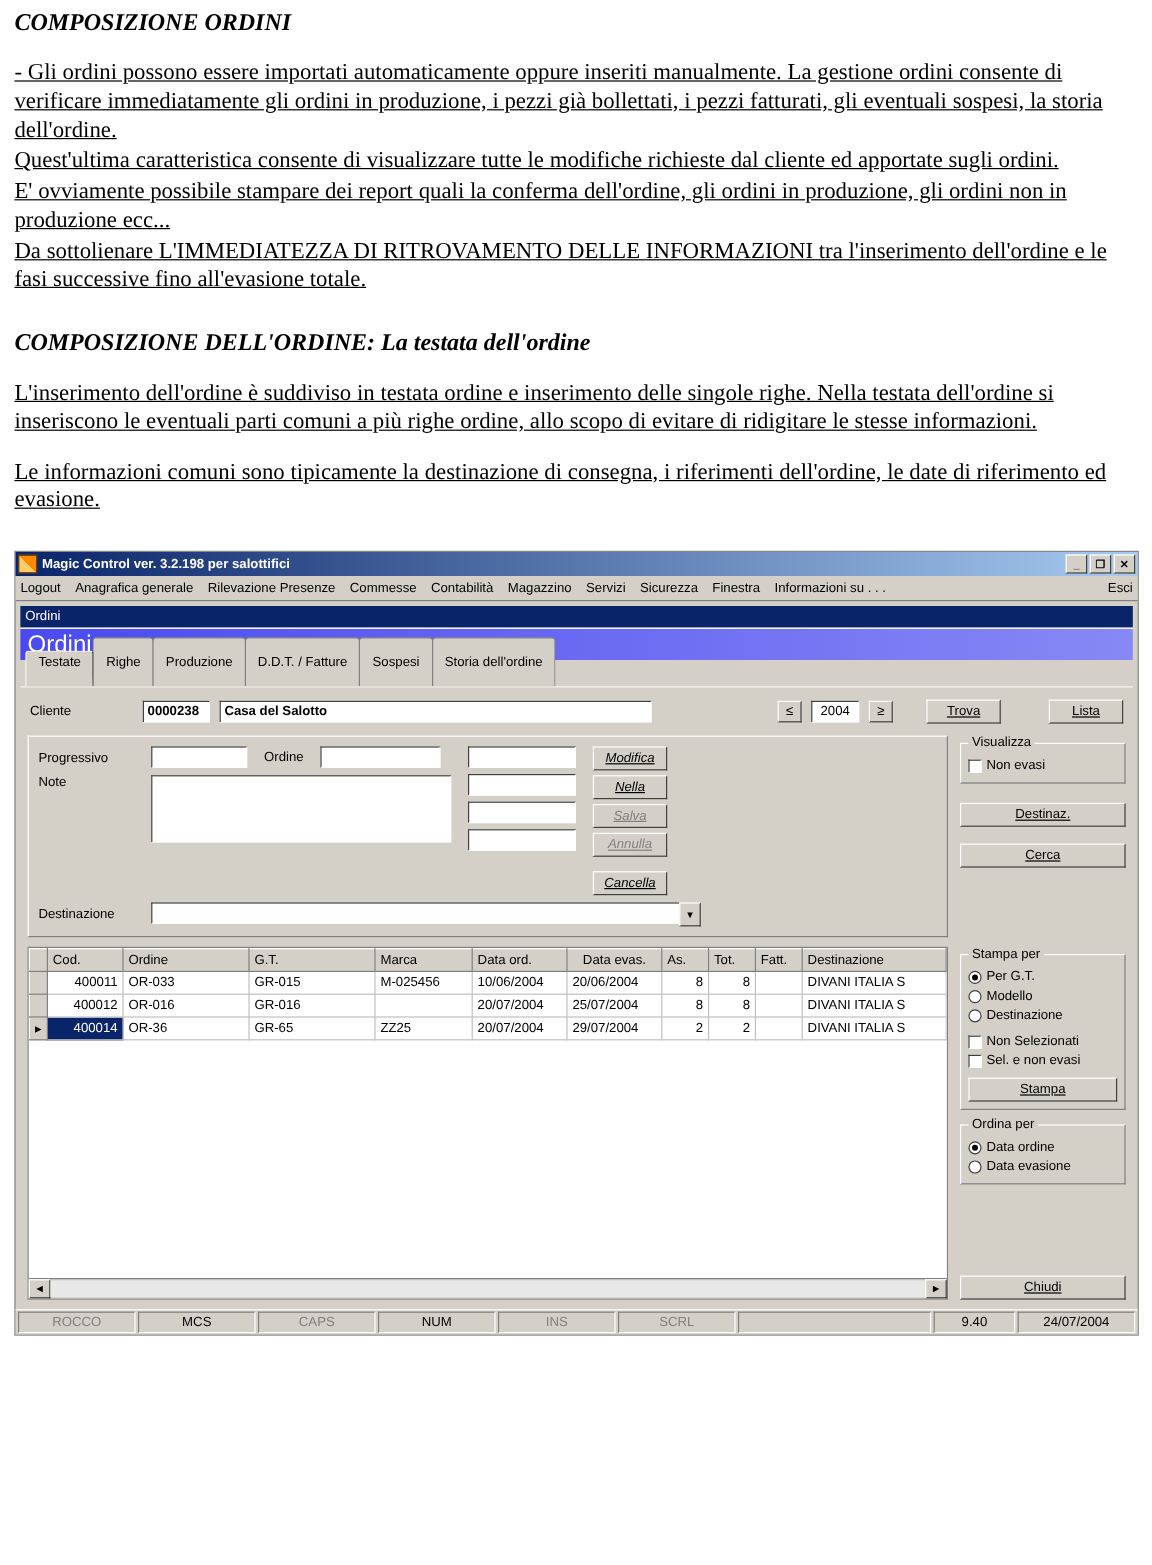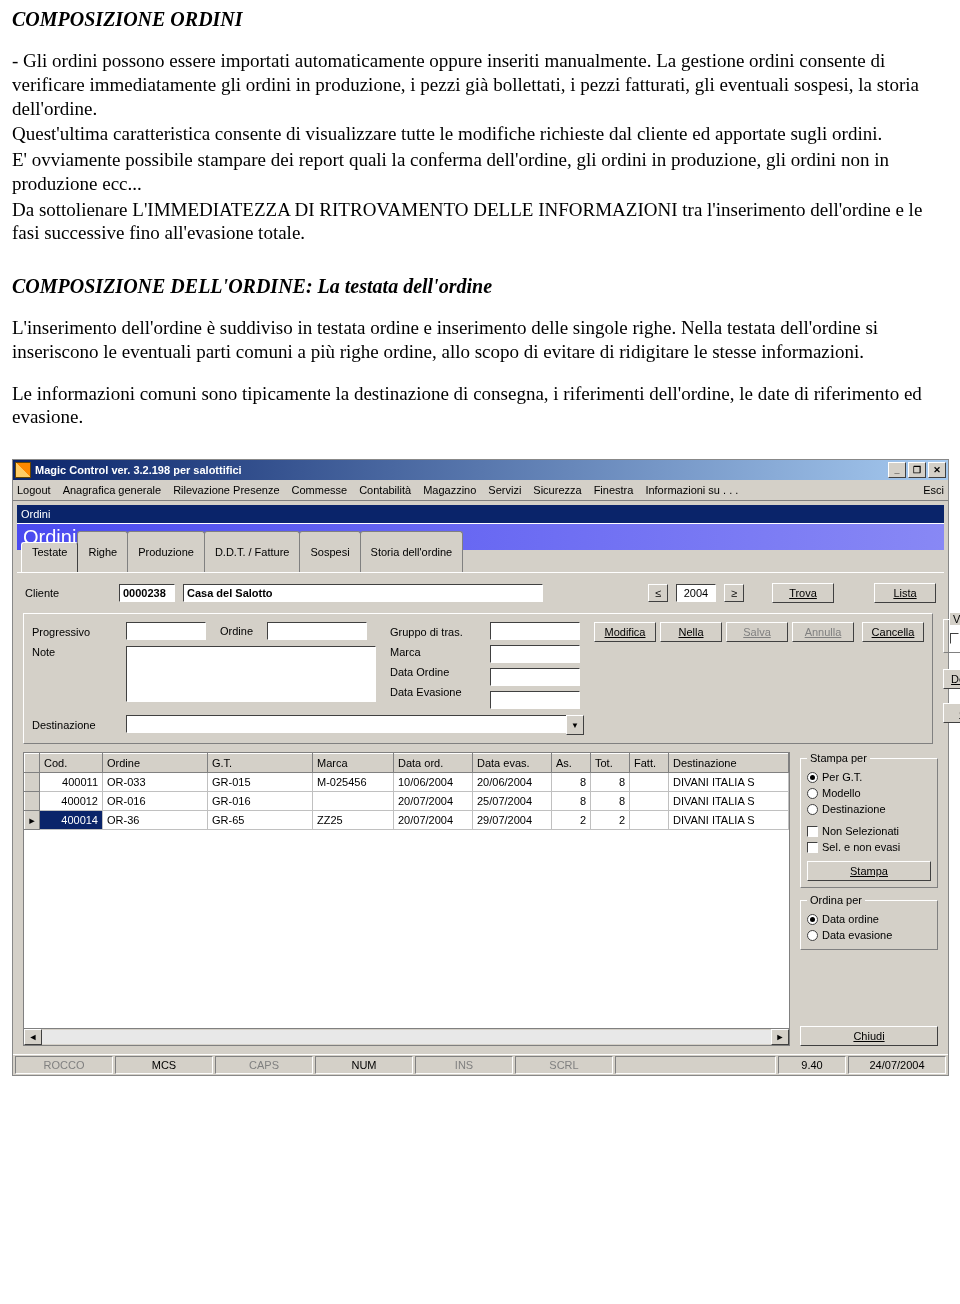--- a/index.html
+++ b/index.html
@@ -19,21 +19,21 @@
     font-style: italic;
     font-size: 20px;
     margin-bottom: 18px;
   }
   .doc-subtitle {
     font-weight: bold;
     font-style: italic;
     font-size: 20px;
     margin: 30px 0 18px 0;
   }
-  .doc-para { margin: 0 0 2px 0; line-height: 1.25; }
+  .doc-para { margin: 0 0 2px 0; line-height: 1.25; text-decoration: underline; }
   .doc-block { margin-bottom: 18px; }
 
   
   .app-wrap {
     margin: 0 12px 12px 12px;
     width: 935px;
     font-family: Tahoma, Arial, sans-serif;
     font-size: 11px;
     color: #000;
     background: #d4d0c8;
@@ -192,21 +192,21 @@
     border:1px solid #fff; border-right-color:#404040; border-bottom-color:#404040;
     display:flex; align-items:center; justify-content:center;
     font-size:8px;
   }
   
   .top-row { display:flex; align-items:center; gap:8px; padding:4px 2px 10px 2px; }
   
   .mid-wrap { display:flex; gap:10px; }
   .mid-left { flex:1; border:1px solid #808080; border-left-color:#fff; border-top-color:#fff; padding:8px; }
   .mid-col { display:flex; gap:14px; }
-  .mid-actions { display:flex; gap:4px; align-items:stretch; }
+  .mid-actions { display:flex; flex-direction:column; gap:4px; align-items:stretch;font-style:italic; }
   .mid-right { width:138px; display:flex; flex-direction:column; gap:4px; }
   .vgap { height:4px; }
 
   
   .table-wrap {
     margin-top:8px;
     display:flex; gap:10px;
   }
   .grid {
     flex:1;
@@ -368,26 +368,20 @@
                 <div style="display:flex; gap:14px; align-items:center;">
                   <div class="field" style="width:80px;"></div>
                   <span class="lbl">Ordine</span>
                   <div class="field" style="width:100px;"></div>
                 </div>
                 <div class="field" style="width:250px; height:56px; align-items:flex-start;"></div>
               </div>
             </div>
 
             <div style="display:flex; gap:8px;">
-              <div style="display:flex; flex-direction:column; gap:8px; width:92px; padding-top:4px;">
-                <span class="lbl">Gruppo di tras.</span>
-                <span class="lbl">Marca</span>
-                <span class="lbl">Data Ordine</span>
-                <span class="lbl">Data Evasione</span>
-              </div>
               <div style="display:flex; flex-direction:column; gap:5px;">
                 <div class="field" style="width:90px;"></div>
                 <div class="field" style="width:90px;"></div>
                 <div class="field" style="width:90px;"></div>
                 <div class="field" style="width:90px;"></div>
               </div>
             </div>
 
             <div class="mid-actions">
               <div class="btn">
@@ -442,21 +436,21 @@
           <div class="grid-scroll">
             <table class="data">
               <thead>
                 <tr>
                   <th class="rowhead"></th>
                   <th style="width:54px;">Cod.</th>
                   <th style="width:96px;">Ordine</th>
                   <th style="width:96px;">G.T.</th>
                   <th style="width:72px;">Marca</th>
                   <th style="width:70px;">Data ord.</th>
-                  <th style="width:70px;">Data evas.</th>
+                  <th style="width:70px;text-align:center;">Data evas.</th>
                   <th style="width:30px;">As.</th>
                   <th style="width:30px;">Tot.</th>
                   <th style="width:30px;">Fatt.</th>
                   <th>Destinazione</th>
                 </tr>
               </thead>
               <tbody id="grid-body">
                   <tr>
                     <td class="rowhead"></td>
                     <td class="numr">400011</td>

